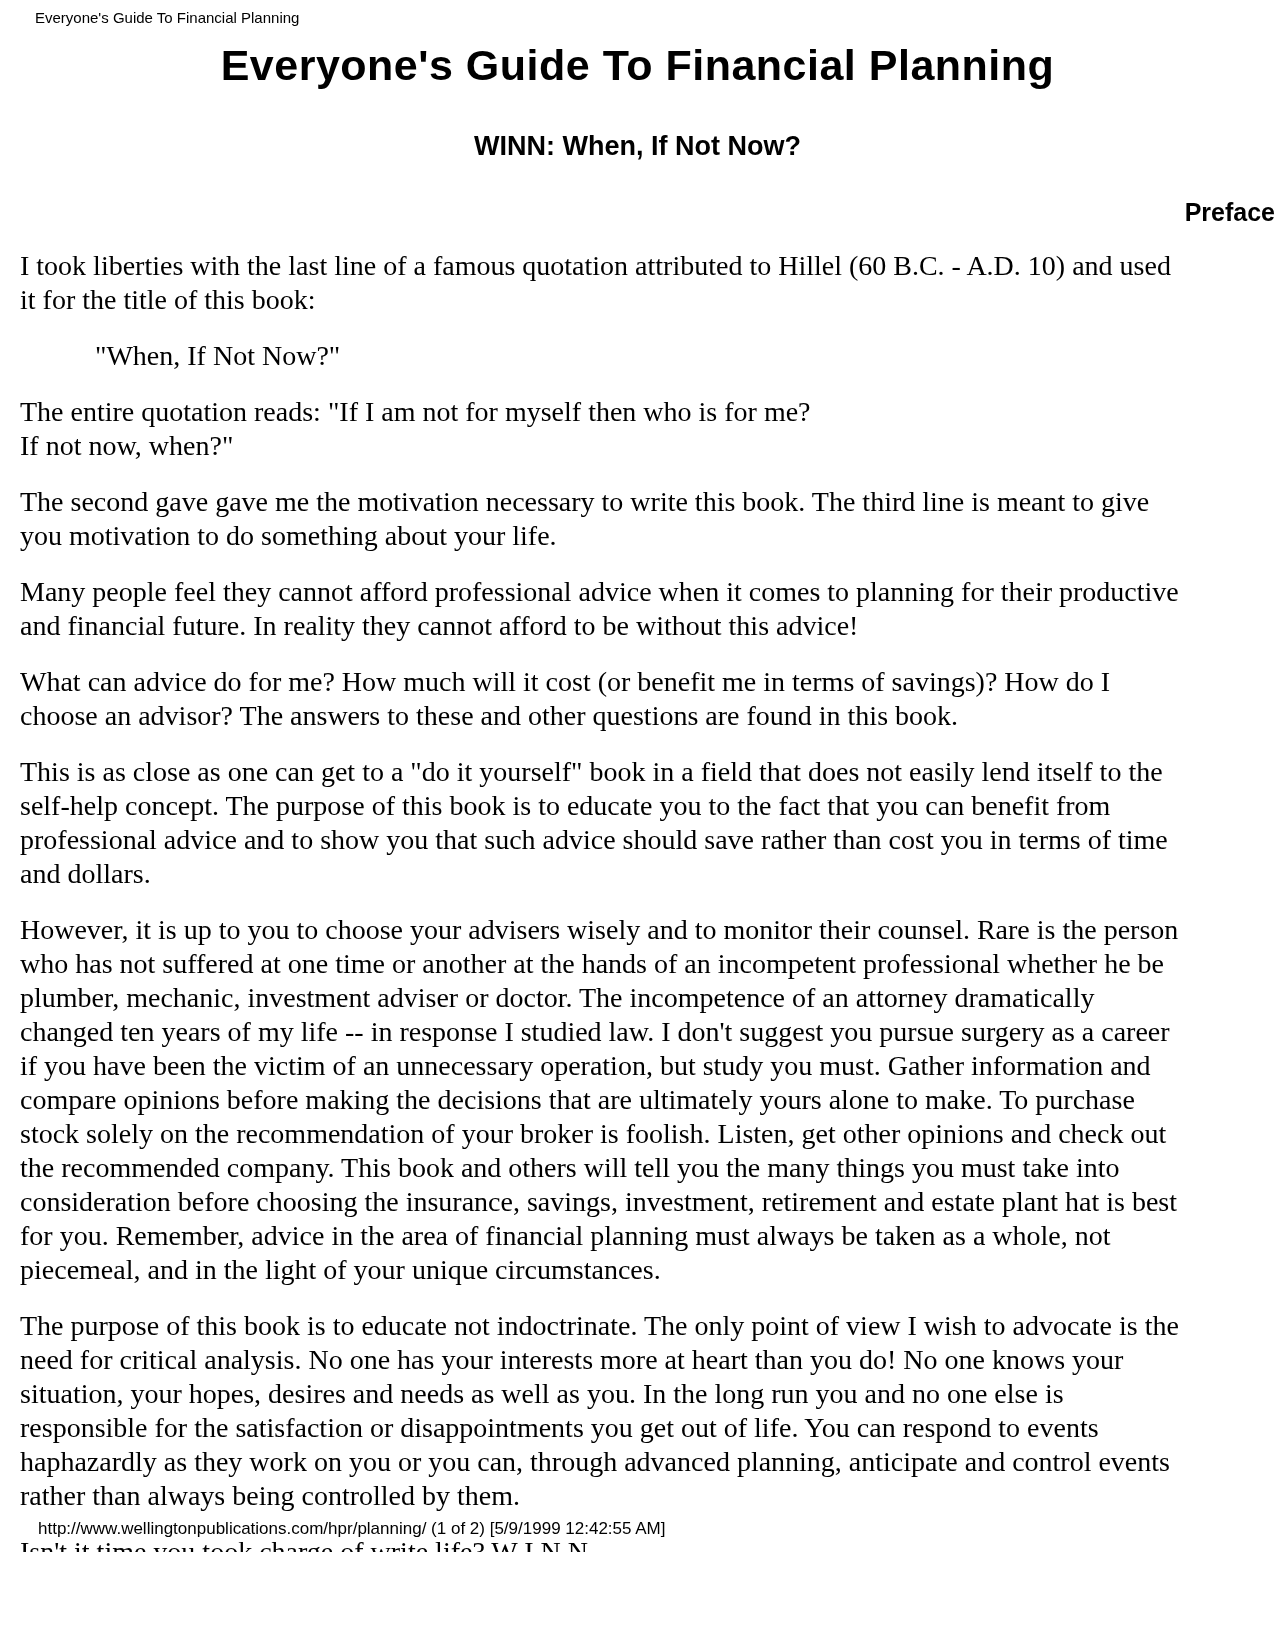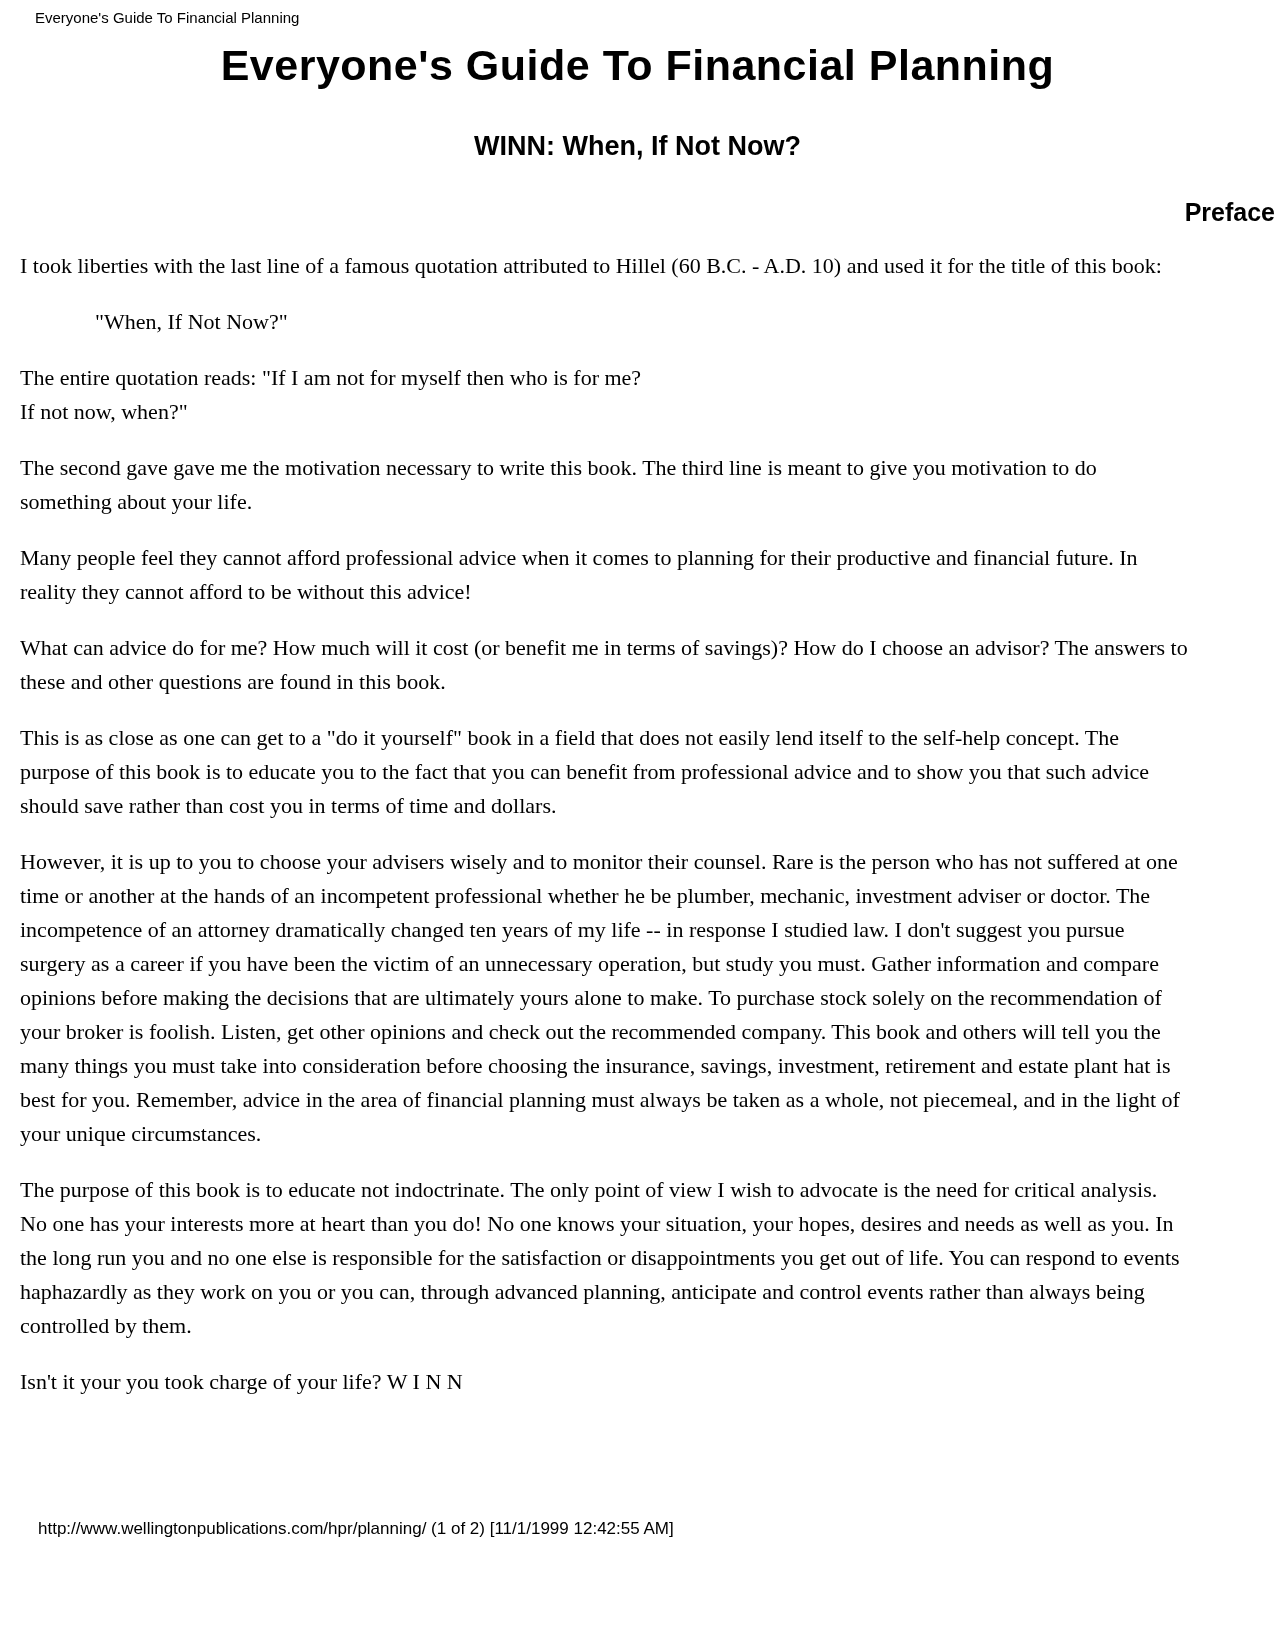--- a/index.html
+++ b/index.html
@@ -39,21 +39,21 @@
   h3.doc-section {
     font-family: "Liberation Sans", sans-serif;
     font-weight: bold;
     font-size: 25px;
     line-height: 29px;
     text-align: right;
     margin-top: 34px;
   }
   .body-text {
     font-family: "Liberation Serif", "DejaVu Serif", serif;
-    font-size: 22px;
+    font-size: 28px;
     line-height: 34px;
     margin-left: 20px;
     width: 1168px;
     margin-top: 20px;
   }
   .body-text p { margin: 22px 0; }
   .indent { padding-left: 75px; }
   .italic { }
   .block { display: block; }
   .footer-url {
@@ -112,20 +112,20 @@
 
     <p>
       <span>However, it is up to you to choose your advisers wisely and to monitor their counsel. Rare is the person who has not suffered at one time or another at the hands of an incompetent professional whether he be plumber, mechanic, investment adviser or doctor. The incompetence of an attorney dramatically changed ten years of my life -- in response I studied law. I don't suggest you pursue surgery as a career if you have been the victim of an unnecessary operation, but study you must. Gather information and compare opinions before making the decisions that are ultimately yours alone to make. To purchase stock solely on the recommendation of your broker is foolish. Listen, get other opinions and check out the recommended company. This book and others will tell you the many things you must take into consideration before choosing the insurance, savings, investment, retirement and estate plant hat is best for you. Remember, advice in the area of financial planning must always be taken as a whole, not piecemeal, and in the light of your unique circumstances.</span>
     </p>
 
     <p>
       <span>The purpose of this book is to educate not indoctrinate. The only point of view I wish to advocate is the need for critical analysis. No one has your interests more at heart than you do! No one knows your situation, your hopes, desires and needs as well as you. In the long run you and no one else is responsible for the satisfaction or disappointments you get out of life. You can respond to events haphazardly as they work on you or you can, through advanced planning, anticipate and control events rather than always being controlled by them.</span>
     </p>
 
     <p>
-      <span>Isn't it your you took charge of your life? </span><span class="italic">W I N N</span>
+      <span>Isn't it time you took charge of write life? </span><span class="italic">W I N N</span>
     </p>
 
   </div>
 
-  <div class="footer-url">http://www.wellingtonpublications.com/hpr/planning/ (1 of 2) [11/1/1999 12:42:55 AM]</div>
+  <div class="footer-url">http://www.wellingtonpublications.com/hpr/planning/ (1 of 2) [5/9/1999 12:42:55 AM]</div>
 
 </div>
 
 </body></html>

